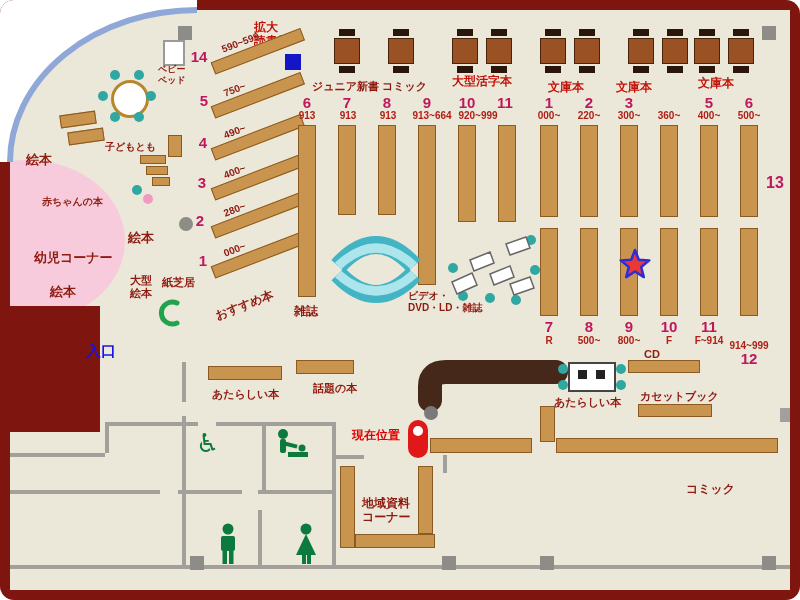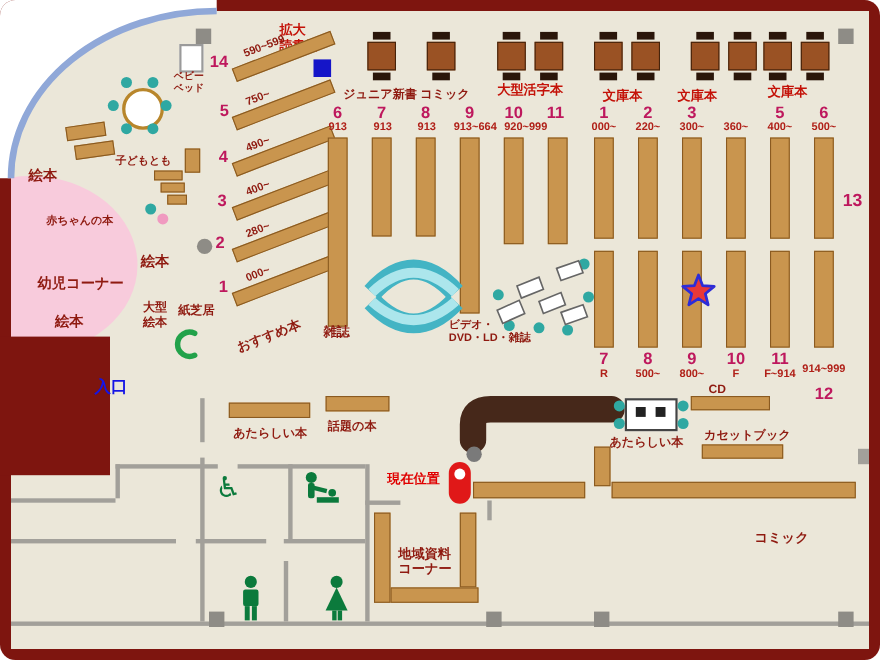--- a/index.html
+++ b/index.html
@@ -142,21 +142,21 @@
     <div class="code" style="left:306px;top:100px;">913</div>
     <div class="code" style="left:346px;top:100px;">913</div>
     <div class="code" style="left:390px;top:100px;">913~664</div>
     <div class="code" style="left:436px;top:100px;">920~999</div>
     <div class="shelf" style="left:288px;top:115px;width:18px;height:172px;"></div>
     <div class="shelf" style="left:328px;top:115px;width:18px;height:90px;"></div>
     <div class="shelf" style="left:368px;top:115px;width:18px;height:90px;"></div>
     <div class="shelf" style="left:408px;top:115px;width:18px;height:160px;"></div>
     <div class="shelf" style="left:448px;top:115px;width:18px;height:97px;"></div>
     <div class="shelf" style="left:488px;top:115px;width:18px;height:97px;"></div>
-    <div class="lbl" style="left:284px;top:284px;font-size:12px;text-align:center;">雑誌</div>
+    <div class="lbl" style="left:284px;top:294px;font-size:12px;text-align:center;">雑誌</div>
     <div class="lbl" style="left:398px;top:280px;font-size:10px;">ビデオ・
 DVD・LD・雑誌</div>
 
     <svg class="abs" style="left:320px;top:212px;" width="92" height="92">
       <path d="M 8 44 Q 46 2 84 44" stroke="#43B4C4" stroke-width="18" fill="none"></path>
       <path d="M 8 44 Q 46 8 84 44" stroke="#ACE6EC" stroke-width="9" fill="none"></path>
       <path d="M 8 52 Q 46 92 84 52" stroke="#43B4C4" stroke-width="18" fill="none"></path>
       <path d="M 8 52 Q 46 86 84 52" stroke="#ACE6EC" stroke-width="9" fill="none"></path>
     </svg>
 
@@ -203,32 +203,32 @@
     <div class="num" style="left:562px;top:308px;">8</div>
     <div class="num" style="left:602px;top:308px;">9</div>
     <div class="num" style="left:642px;top:308px;">10</div>
     <div class="num" style="left:682px;top:308px;">11</div>
     <div class="num" style="left:722px;top:308px;margin-top:32px;">12</div>
     <div class="code" style="left:507px;top:325px;">R</div>
     <div class="code" style="left:547px;top:325px;">500~</div>
     <div class="code" style="left:587px;top:325px;">800~</div>
     <div class="code" style="left:627px;top:325px;">F</div>
     <div class="code" style="left:667px;top:325px;">F~914</div>
-    <div class="code" style="left:707px;top:320px;">914~999</div>
+    <div class="code" style="left:707px;top:330px;">914~999</div>
 
     <div class="num" style="left:748px;top:164px;font-size:16px;">13</div>
 
     <svg class="abs" style="left:608px;top:238px;" width="34" height="34">
       <path d="M17 2 L20.8 11.7 L31.3 12.4 L23.2 19 L25.8 29.1 L17 23.5 L8.2 29.1 L10.8 19 L2.7 12.4 L13.2 11.7 Z" fill="#E83838" stroke="#2C2CD8" stroke-width="2.5" stroke-linejoin="round"></path>
     </svg>
 
     <div class="shelf" style="left:198px;top:356px;width:74px;height:14px;"></div>
     <div class="lbl" style="left:202px;top:378px;">あたらしい本</div>
     <div class="shelf" style="left:286px;top:350px;width:58px;height:14px;"></div>
-    <div class="lbl" style="left:288px;top:372px;text-align:right;">話題の本</div>
+    <div class="lbl" style="left:303px;top:372px;text-align:right;">話題の本</div>
 
     <svg class="abs" style="left:400px;top:336px;" width="170" height="72">
       <path d="M 20 54 L 20 40 Q 20 26 36 26 L 146 26" stroke="#46281A" stroke-width="24" fill="none" stroke-linecap="round" stroke-linejoin="round"></path>
     </svg>
 
     <div class="abs" style="left:558px;top:352px;width:48px;height:30px;background:#fff;border:2px solid #444;box-sizing:border-box;">
       <div class="abs" style="left:8px;top:6px;width:9px;height:9px;background:#222;"></div>
       <div class="abs" style="left:26px;top:6px;width:9px;height:9px;background:#222;"></div>
     </div>
     <div class="dot teal" style="left:548px;top:354px;width:10px;height:10px;"></div>

